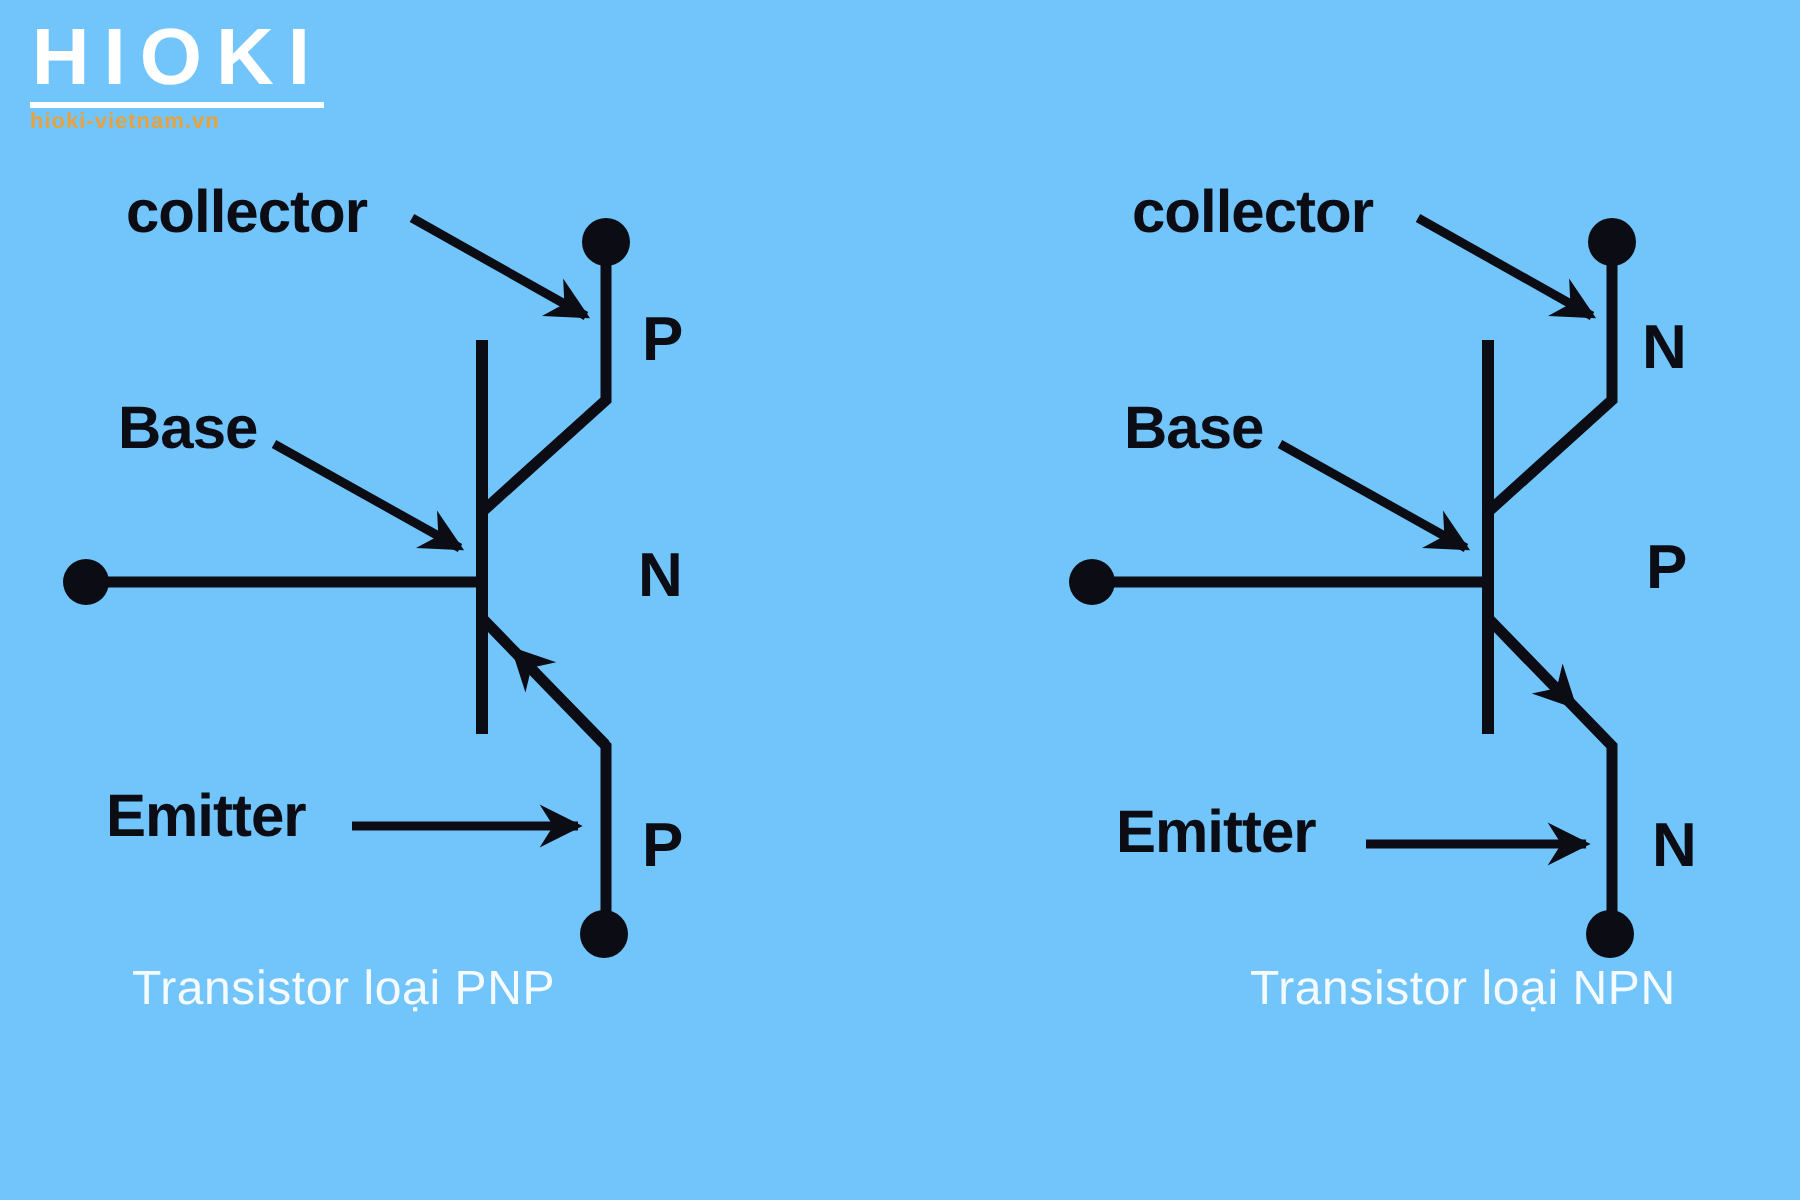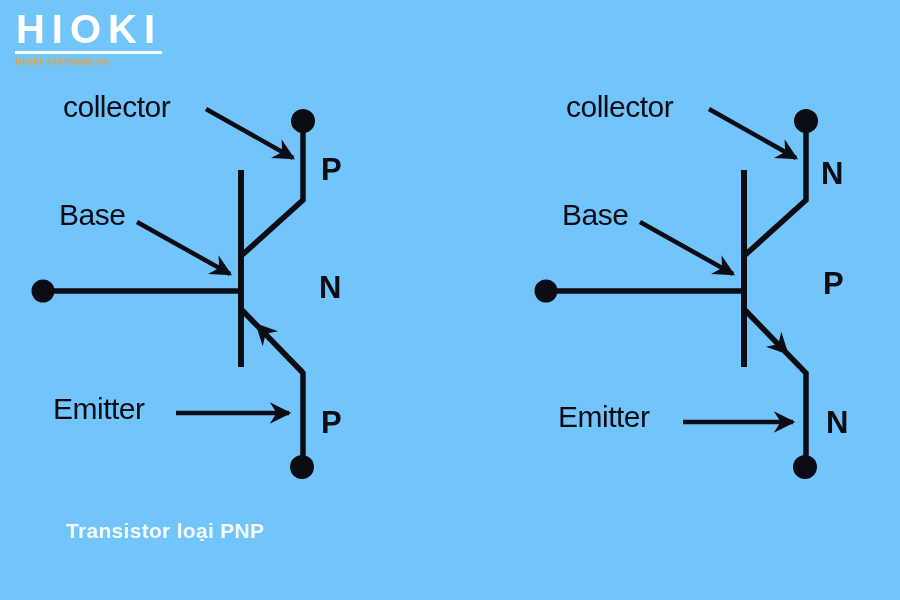--- a/index.html
+++ b/index.html
@@ -12,40 +12,39 @@
     font-family: "Liberation Sans", sans-serif;
   }
   #schematic {
     position: absolute;
     left: 0; top: 0;
     width: 900px; height: 600px;
   }
   .abs { position: absolute; }
   .label {
     color: #0c0c14;
-    font-weight: 400;
+    font-weight: 700;
     font-size: 30px;
     letter-spacing: -0.5px;
     line-height: 1;
     white-space: nowrap;
   }
   .region {
     color: #0c0c14;
     font-weight: 700;
     font-size: 31px;
     line-height: 1;
   }
   .caption {
     color: #f5faff;
-    font-weight: 700;
-    font-size: 21px;
+    font-weight: 400;
+    font-size: 24px;
     letter-spacing: 0.3px;
     line-height: 1.1;
     white-space: nowrap;
-    margin-top: 37px;
   }
   .logo-brand {
     color: #ffffff;
     font-weight: 700;
     font-size: 40px;
     letter-spacing: 7px;
     line-height: 1;
     white-space: nowrap;
     text-align: right;
   }
@@ -125,14 +124,15 @@
   <div class="abs region" style="left:319px; top:272px;">N</div>
   <div class="abs region" style="left:321px; top:407px;">P</div>
   <div class="abs caption" style="left:66px; top:482px;">Transistor loại PNP</div>
 
   <div class="abs label" style="left:566px; top:92px;">collector</div>
   <div class="abs label" style="left:562px; top:200px;">Base</div>
   <div class="abs label" style="left:558px; top:402px;">Emitter</div>
   <div class="abs region" style="left:821px; top:158px;">N</div>
   <div class="abs region" style="left:823px; top:268px;">P</div>
   <div class="abs region" style="left:826px; top:407px;">N</div>
+  <div class="abs caption" style="left:625px; top:482px;">Transistor loại NPN</div>
 
 </div>
 
 </body></html>

